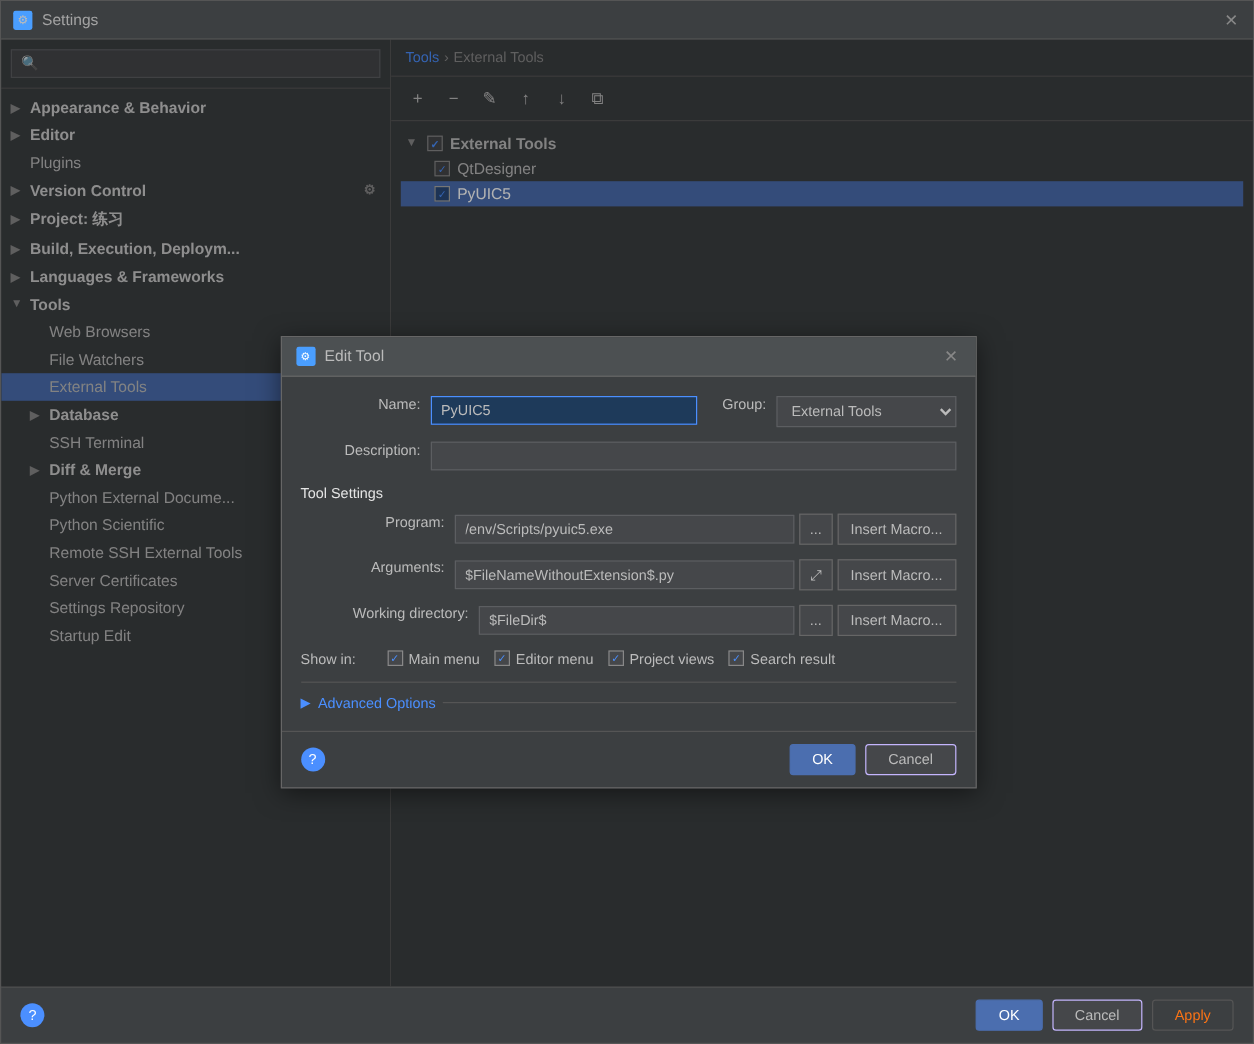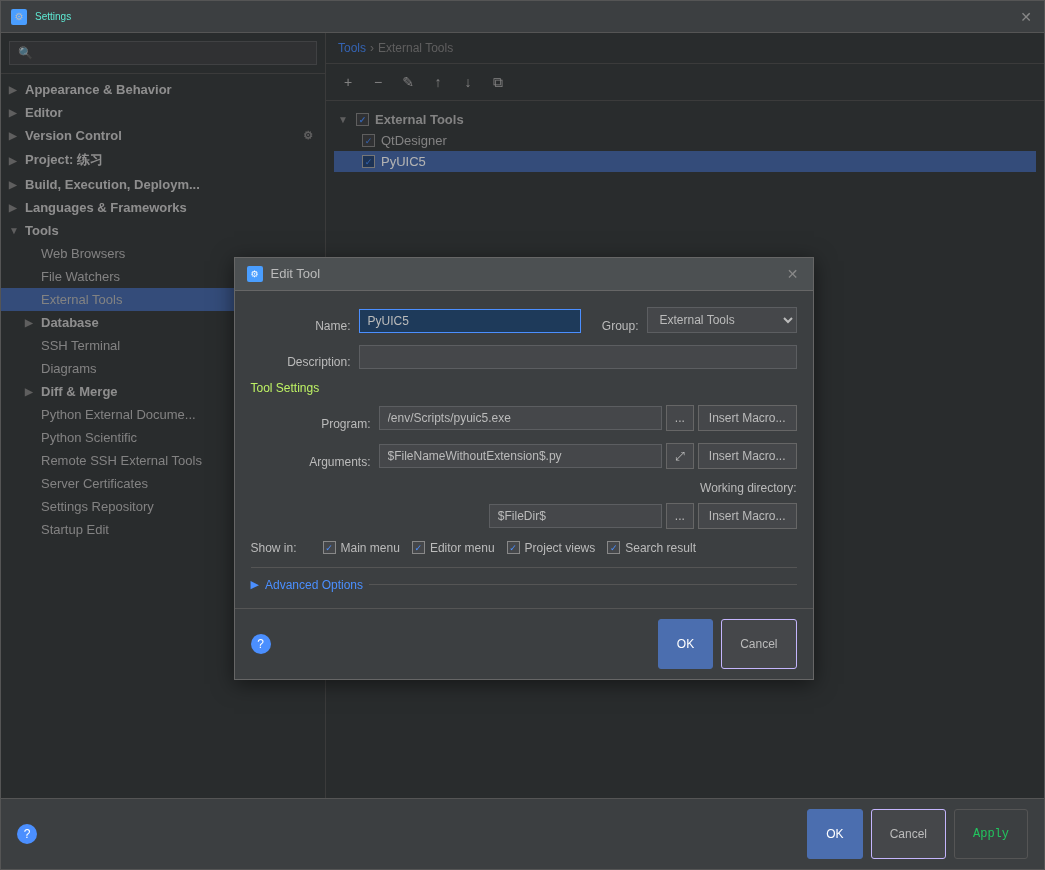--- a/index.html
+++ b/index.html
@@ -36,22 +36,22 @@
       height: 16px;
       background: #4a9eff;
       border-radius: 2px;
       display: flex;
       align-items: center;
       justify-content: center;
       font-size: 10px;
     }
     
     .title-bar-title {
-      color: #5eead4;
-      font-size: 10px;
+      color: #a3a3a3;
+      font-size: 13px;
     }
     
     .close-btn {
       width: 16px;
       height: 16px;
       cursor: pointer;
       color: #888;
       font-size: 14px;
       display: flex;
       align-items: center;
@@ -233,44 +233,43 @@
       justify-content: space-between;
       align-items: center;
     }
     
     .footer-right {
       display: flex;
       gap: 8px;
     }
     
     .btn {
-      padding: 17px 18px;
+      padding: 5px 18px;
       font-size: 12px;
       cursor: pointer;
       border-radius: 3px;
     }
     
     .btn-primary {
       background: #4b6eaf;
       color: #fff;
       border: 1px solid #4b6eaf;
     }
     
     .btn-default {
       background: #45474a;
       color: #bbbbbb;
       border: 1px solid #c4b5fd;
     }
     
     .btn-disabled {
       background: #3c3f41;
-      color: #22c55e;
+      color: #f97316;
       border: 1px solid #555;
       cursor: not-allowed;
-      font-family: Liberation Mono, monospace;
     }
     
     .help-icon {
       width: 20px;
       height: 20px;
       background: #4b8fff;
       border-radius: 50%;
       color: #fff;
       font-size: 12px;
       display: flex;
@@ -329,21 +328,21 @@
       color: #bbbbbb;
       font-size: 13px;
     }
     
     .modal-body {
       padding: 16px;
     }
     
     .form-row {
       display: flex;
-      align-items: flex-end;
+      align-items: flex-start;
       margin-bottom: 12px;
       gap: 8px;
     }
     
     .form-label {
       color: #bbbbbb;
       font-size: 12px;
       min-width: 100px;
       text-align: right;
     }
@@ -367,21 +366,21 @@
       background: #45474a;
       border: 1px solid #5c5e61;
       color: #bbbbbb;
       padding: 4px 8px;
       font-size: 12px;
       outline: none;
       min-width: 150px;
     }
     
     .section-title {
-      color: #bef264;
+      color: #e5e5e5;
       font-size: 12px;
       margin-bottom: 10px;
       margin-top: 4px;
     }
     
     .field-with-btn {
       display: flex;
       align-items: center;
       flex: 1;
       gap: 4px;
@@ -509,20 +508,23 @@
           <span class="chevron">▶</span>
           <span class="tree-item-label">Appearance &amp; Behavior</span>
         </div>
 
 
         <div class="tree-item level-0">
           <span class="chevron">▶</span>
           <span class="tree-item-label">Editor</span>
         </div>
 
+        <div class="tree-item level-1">
+          <span class="tree-item-label">Plugins</span>
+        </div>
 
         <div class="tree-item level-0">
           <span class="chevron">▶</span>
           <span class="tree-item-label">Version Control</span>
           <span class="tree-item-icon">⚙</span>
         </div>
 
         <div class="tree-item level-0">
           <span class="chevron">▶</span>
           <span class="tree-item-label">Project: 练习</span>
@@ -558,23 +560,20 @@
 
         <div class="tree-item level-0" style="padding-left:24px;">
           <span class="chevron">▶</span>
           <span class="tree-item-label">Database</span>
         </div>
 
         <div class="tree-item level-2">
           <span class="tree-item-label">SSH Terminal</span>
         </div>
 
-        <div class="tree-item level-2">
-          <span class="tree-item-label">Diagrams</span>
-        </div>
 
         <div class="tree-item level-0" style="padding-left:24px;">
           <span class="chevron">▶</span>
           <span class="tree-item-label">Diff &amp; Merge</span>
         </div>
 
         <div class="tree-item level-2">
           <span class="tree-item-label">Python External Docume...</span>
         </div>
 
@@ -680,21 +679,21 @@
 
           <div class="form-row" style="padding-left:20px;">
             <span class="form-label">Arguments:</span>
             <div class="field-with-btn">
               <input class="form-input" type="text" value="$FileNameWithoutExtension$.py" style="flex: 1 1 0%; min-width: 0px;">
               <button class="small-btn">⤢</button>
               <button class="insert-macro-btn">Insert Macro...</button>
             </div>
           </div>
 
-          <div class="form-row" style="padding-left:20px;flex-direction:column;">
+          <div class="form-row" style="padding-left:20px;">
             <span class="form-label" style="min-width:120px;text-align:right;">Working directory:</span>
             <div class="field-with-btn">
               <input class="form-input" type="text" value="$FileDir$" style="flex: 1 1 0%; min-width: 0px;">
               <button class="small-btn">...</button>
               <button class="insert-macro-btn">Insert Macro...</button>
             </div>
           </div>
 
           <div class="show-in-row">
             <span class="show-in-label">Show in:</span>

